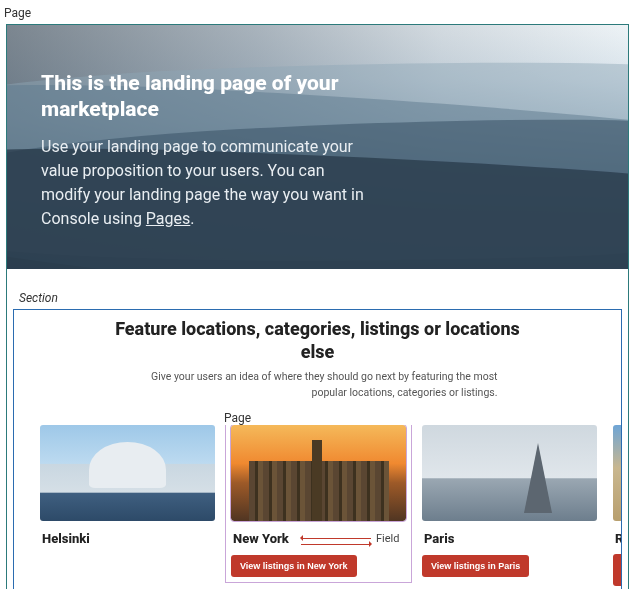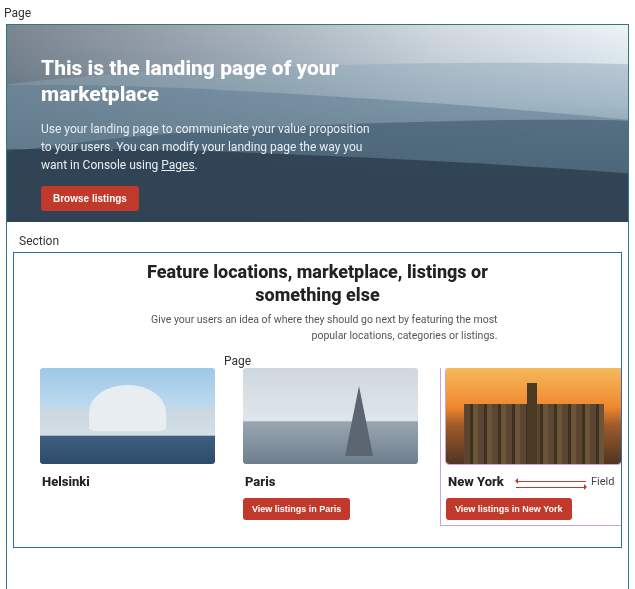--- a/index.html
+++ b/index.html
@@ -6,48 +6,48 @@
   body { font-family: -apple-system, BlinkMacSystemFont, "Segoe UI", Roboto, Helvetica, Arial, sans-serif; background: #fff; color: #222; width: 635px; }
 
   .label { font-size: 12px; color: #333; padding: 2px 4px; display: inline-block; }
 
   .page-outer { border: 1px solid #2c7a7b; margin: 2px 6px 6px 6px; }
   .page-label { margin-left: 0; margin-top: 4px; }
 
   
   .hero {
     position: relative;
-    height: 197px;
+    height: 244px;
     color: #fff;
-    padding: 30px 34px 24px 34px;
+    padding: 45px 34px 24px 34px;
     background:
       linear-gradient(90deg, rgba(30,45,60,0.55) 0%, rgba(40,60,80,0.35) 40%, rgba(60,80,100,0.15) 70%, rgba(80,100,120,0) 100%),
       linear-gradient(180deg, #eef3f6 0%, #d8e3eb 22%, #b8c9d6 40%, #7c96a8 60%, #4c6578 78%, #2e4456 100%);
     overflow: hidden;
   }
   
   .ridge { position: absolute; left: -10%; right: -10%; height: 200px; background: #3b5568; opacity: 0.55; transform: skewY(-4deg); border-radius: 40% 60% 20% 80% / 20% 15% 25% 30%; }
   .r1 { top: 40px; background: #8ea6b6; opacity: 0.45; transform: skewY(-2deg) scaleX(1.2); }
   .r2 { top: 70px; background: #5e7a8e; opacity: 0.5; transform: skewY(3deg) scaleX(1.3); }
   .r3 { top: 100px; background: #3e576a; opacity: 0.6; transform: skewY(-3deg) scaleX(1.1); }
   .r4 { top: 130px; background: #28394a; opacity: 0.75; transform: skewY(2deg) scaleX(1.4); }
   .hero-content { position: relative; z-index: 2; max-width: 330px; }
   .hero h1 { font-size: 21px; font-weight: 800; line-height: 1.25; margin-bottom: 12px; }
-  .hero p { font-size: 12px; line-height: 1.5; color: #e9eef2; margin-bottom: 12px; }
+  .hero p { font-size: 16px; line-height: 1.5; color: #e9eef2; margin-bottom: 20px; }
   .hero p .u { text-decoration: underline; }
   .btn { display: inline-block; background: #c0392b; color: #fff; font-size: 10px; font-weight: 600; padding: 7px 12px; border-radius: 3px; border: none; cursor: pointer; }
 
   
-  .section-label { margin-left: 8px; margin-top: 10px; }
+  .section-label { margin-left: 8px; margin-top: 20px; font-style: italic; }
   .section-outer { border: 1px solid #2b6cb0; margin: 2px 6px 0 6px; padding: 6px 0 18px 0; position: relative; background: #fff; }
   .section-heading { text-align: center; font-size: 18px; font-weight: 800; line-height: 1.25; margin: 2px auto 6px auto; max-width: 420px; }
   .section-sub { text-align: right; font-size: 10.5px; color: #555; max-width: 360px; margin: 0 auto 10px auto; line-height: 1.5; }
 
   .block-label { font-size: 12px; color: #333; margin-left: 210px; margin-top: 4px; }
-  .cards { display: flex; gap: 28px; padding: 0 0 0 26px; overflow: hidden; align-items: flex-start; }
+  .cards { display: flex; gap: 16px; padding: 0 0 0 26px; overflow: hidden; align-items: flex-start; }
   .card { width: 175px; flex: 0 0 175px; }
   .card.last { width: 50px; flex: 0 0 50px; }
   .thumb { width: 100%; height: 96px; border-radius: 3px; position: relative; overflow: hidden; }
   .card h3 { font-size: 13px; font-weight: 800; margin: 10px 0 8px 2px; }
   .card .btn { font-size: 9px; padding: 6px 9px; }
 
   
   .block-highlight .thumb { outline: 1px solid #c9a6d9; }
   .block-highlight-box { position: absolute; border: 1px solid #c9a6d9; top: -3px; left: -6px; right: -6px; bottom: -6px; pointer-events: none; }
   .card { position: relative; }
@@ -87,57 +87,56 @@
   <div class="hero">
     <div class="ridge r1"></div>
     <div class="ridge r2"></div>
     <div class="ridge r3"></div>
     <div class="ridge r4"></div>
     <div class="hero-content">
       <h1>This is the landing page of your marketplace</h1>
       <p>
         <span>Use your landing page to communicate your value proposition to your users. You can modify your landing page the way you want in Console using </span><span class="u">Pages</span><span>.</span>
       </p>
-      <button class="btn">Browse listings</button>
     </div>
   </div>
 
   
   <div class="label section-label">Section</div>
 
   <div class="section-outer">
-    <h2 class="section-heading">Feature locations, marketplace, listings or something else</h2>
+    <h2 class="section-heading">Feature locations, categories, listings or locations else</h2>
     <p class="section-sub">Give your users an idea of where they should go next by featuring the most popular locations, categories or listings.</p>
 
     <div class="block-label">Page</div>
 
     <div class="card-row-wrap">
       <div class="cards">
 
         <div class="card">
           <div class="thumb th-helsinki"></div>
           <h3>Helsinki</h3>
         </div>
 
-        <div class="card">
-          <div class="thumb th-paris"></div>
-          <h3>Paris</h3>
-          <button class="btn">View listings in Paris</button>
-        </div>
-
         <div class="card block-highlight">
           <div class="block-highlight-box"></div>
           <div class="thumb th-ny"></div>
           <h3>New York</h3>
           <button class="btn">View listings in New York</button>
 
           
           <div class="arrow-line" style="left:70px; top:113px; width:70px;"></div>
           <div class="arrow-line rev" style="left:70px; top:119px; width:70px;"></div>
           <div class="field-label" style="left:145px; top:107px;">Field</div>
+        </div>
+
+        <div class="card">
+          <div class="thumb th-paris"></div>
+          <h3>Paris</h3>
+          <button class="btn">View listings in Paris</button>
         </div>
 
         <div class="card last">
           <div class="thumb th-rome"></div>
           <h3>Rome</h3>
           <button class="btn">View listi</button>
         </div>
 
       </div>
     </div>

